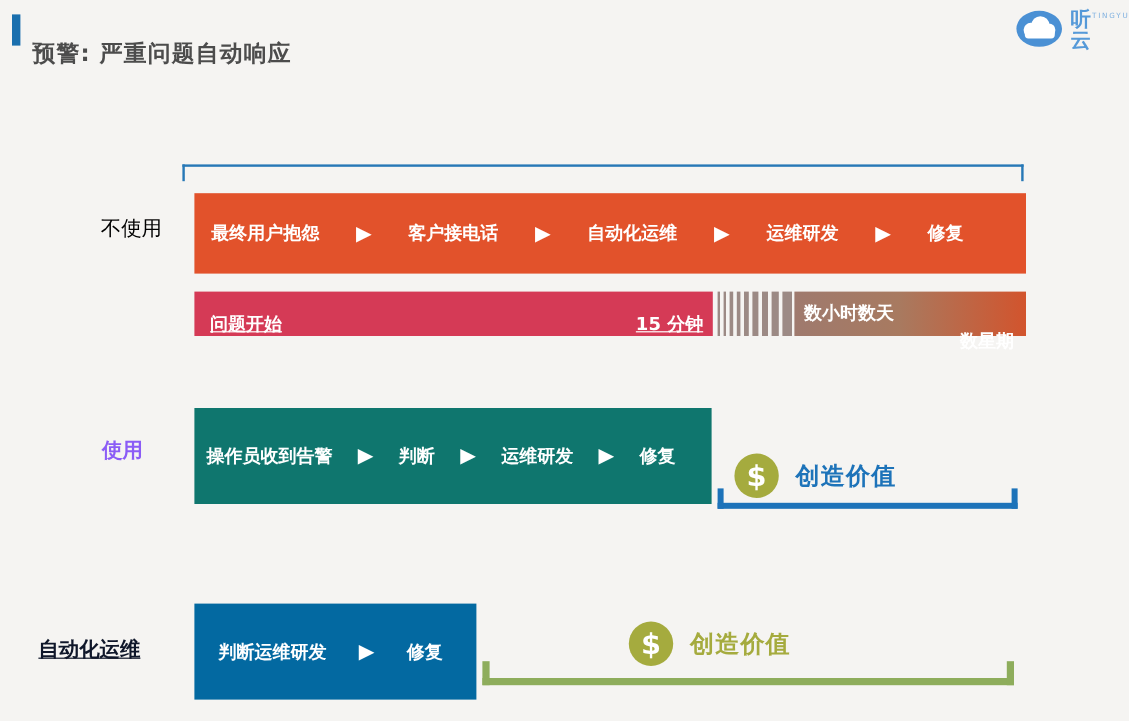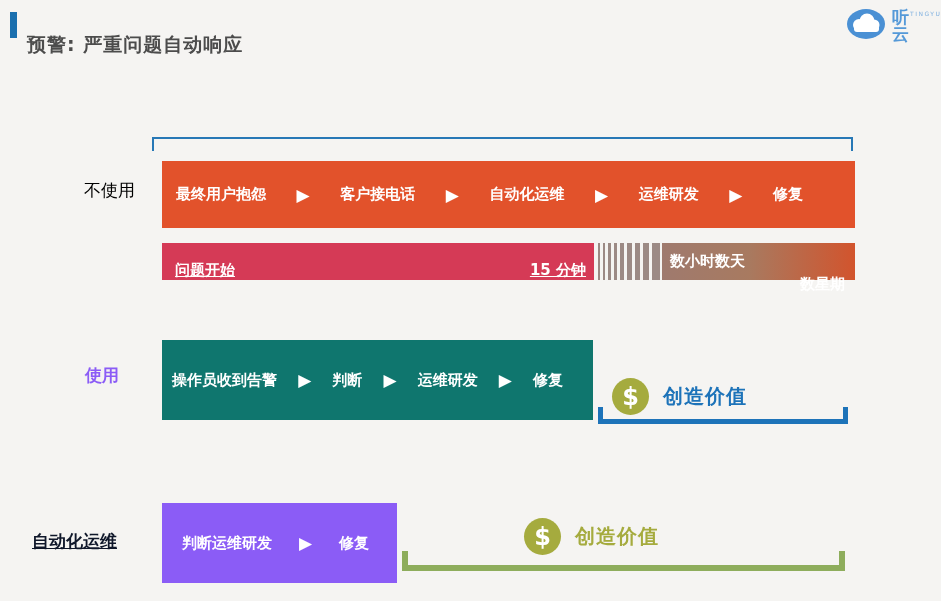--- a/index.html
+++ b/index.html
@@ -23,21 +23,21 @@
   
   .row-label { position:absolute; font-size:17px; }
   .label-without { left:84px; top:179px; color:#000000; }
   .label-with { left:85px; top:364px; color:#8b5cf6; font-weight:bold; }
   .label-auto { left:32px; top:530px; color:#0f172a; font-weight:bold;text-decoration:underline; }
   
   .proc-bar { position:absolute; display:flex; align-items:center; justify-content:space-between;
     color:#fff; font-size:15px; font-weight:bold; }
   .bar-orange { left:162px; top:161px; width:693px; height:67px; background:#e2522b; padding:0 52px 0 14px; }
   .bar-blue   { left:162px; top:340px; width:431px; height:80px; background:#0f766e; padding:0 30px 0 10px; }
-  .bar-green  { left:162px; top:503px; width:235px; height:80px; background:#8b5cf6; padding:0 28px 0 20px; }
+  .bar-green  { left:162px; top:503px; width:235px; height:80px; background:#0369a1; padding:0 28px 0 20px; }
   .arrow { font-size:17px; color:#fff; }
   
   .bar-timeline { position:absolute; left:162px; top:243px; width:693px; height:37px; display:flex; }
   .seg-crimson { width:432px; background:#d53a56; display:flex; align-items:flex-end; justify-content:space-between;
     padding:0 8px 0 13px; color:#fff; font-size:15px; font-weight:bold;text-decoration:underline; }
   .seg-stripes { width:68px; display:flex; align-items:stretch; gap:3px; padding-left:4px; }
   .stripe { background:#9c8a85; height:100%; }
   .stripe:nth-child(1){width:2px}.stripe:nth-child(2){width:2px}.stripe:nth-child(3){width:3px}
   .stripe:nth-child(4){width:3px}.stripe:nth-child(5){width:4px}.stripe:nth-child(6){width:5px}
   .stripe:nth-child(7){width:5px}.stripe:nth-child(8){width:6px}.stripe:nth-child(9){width:8px}

